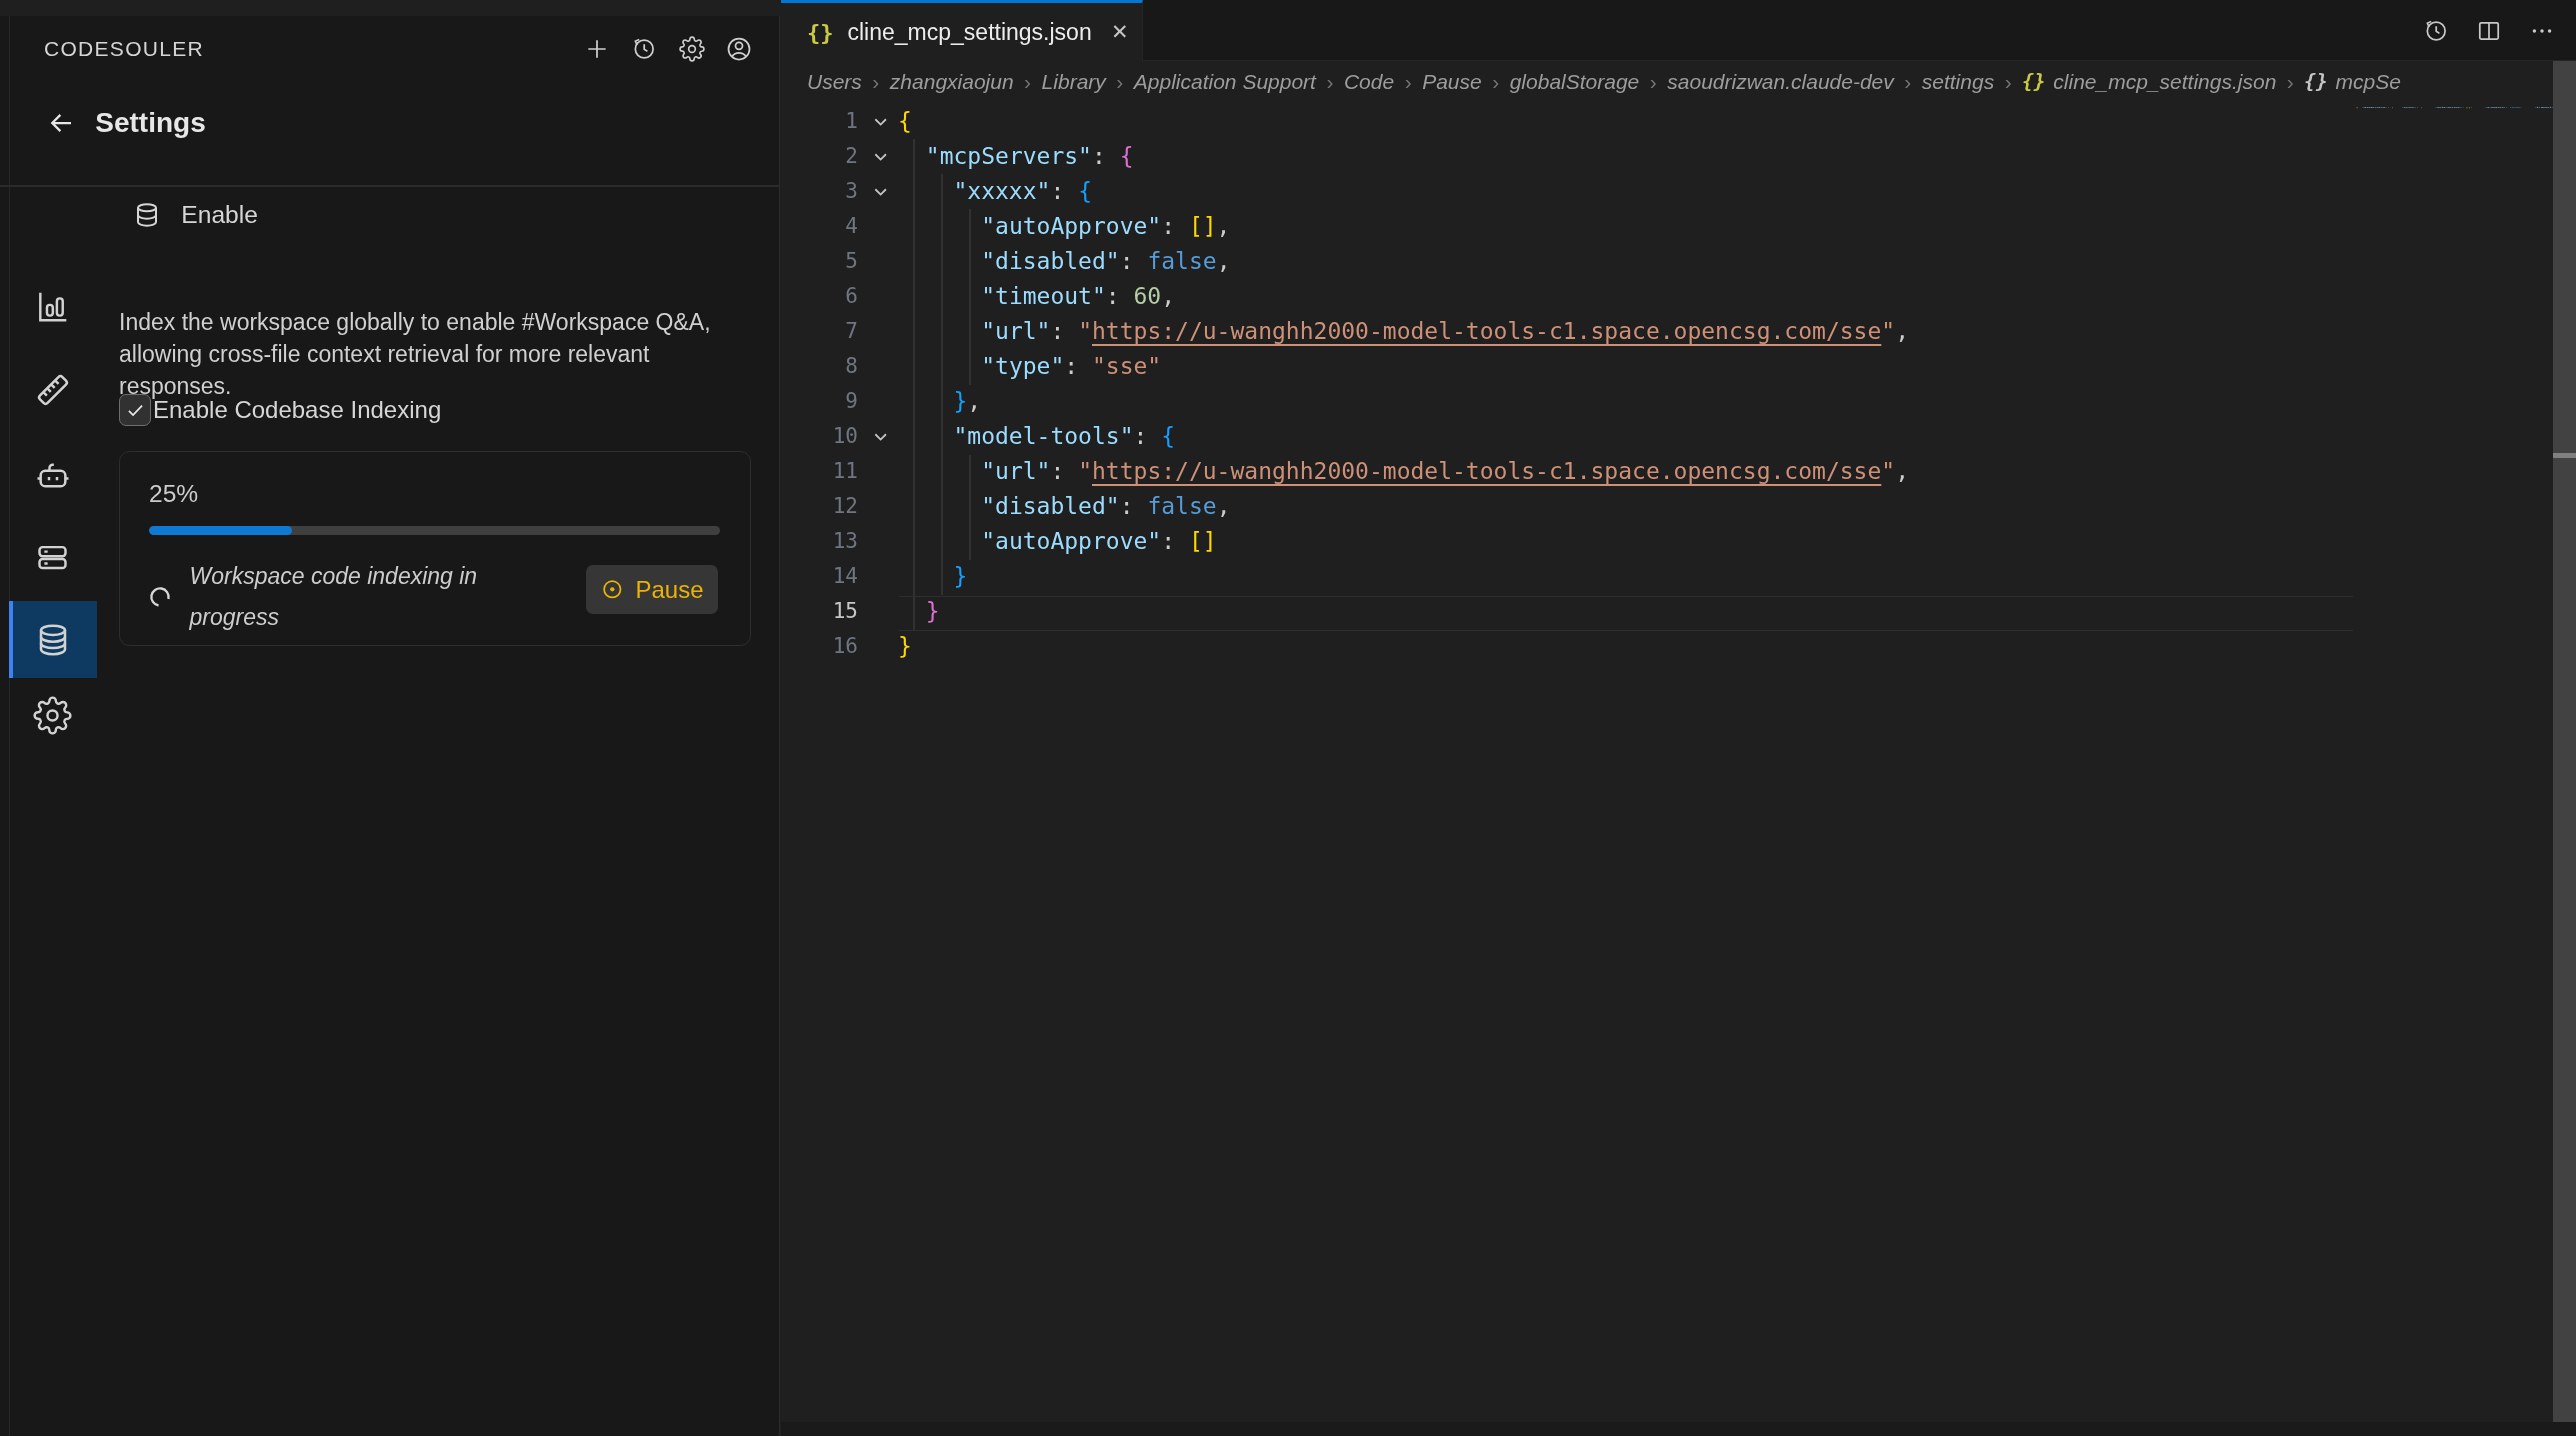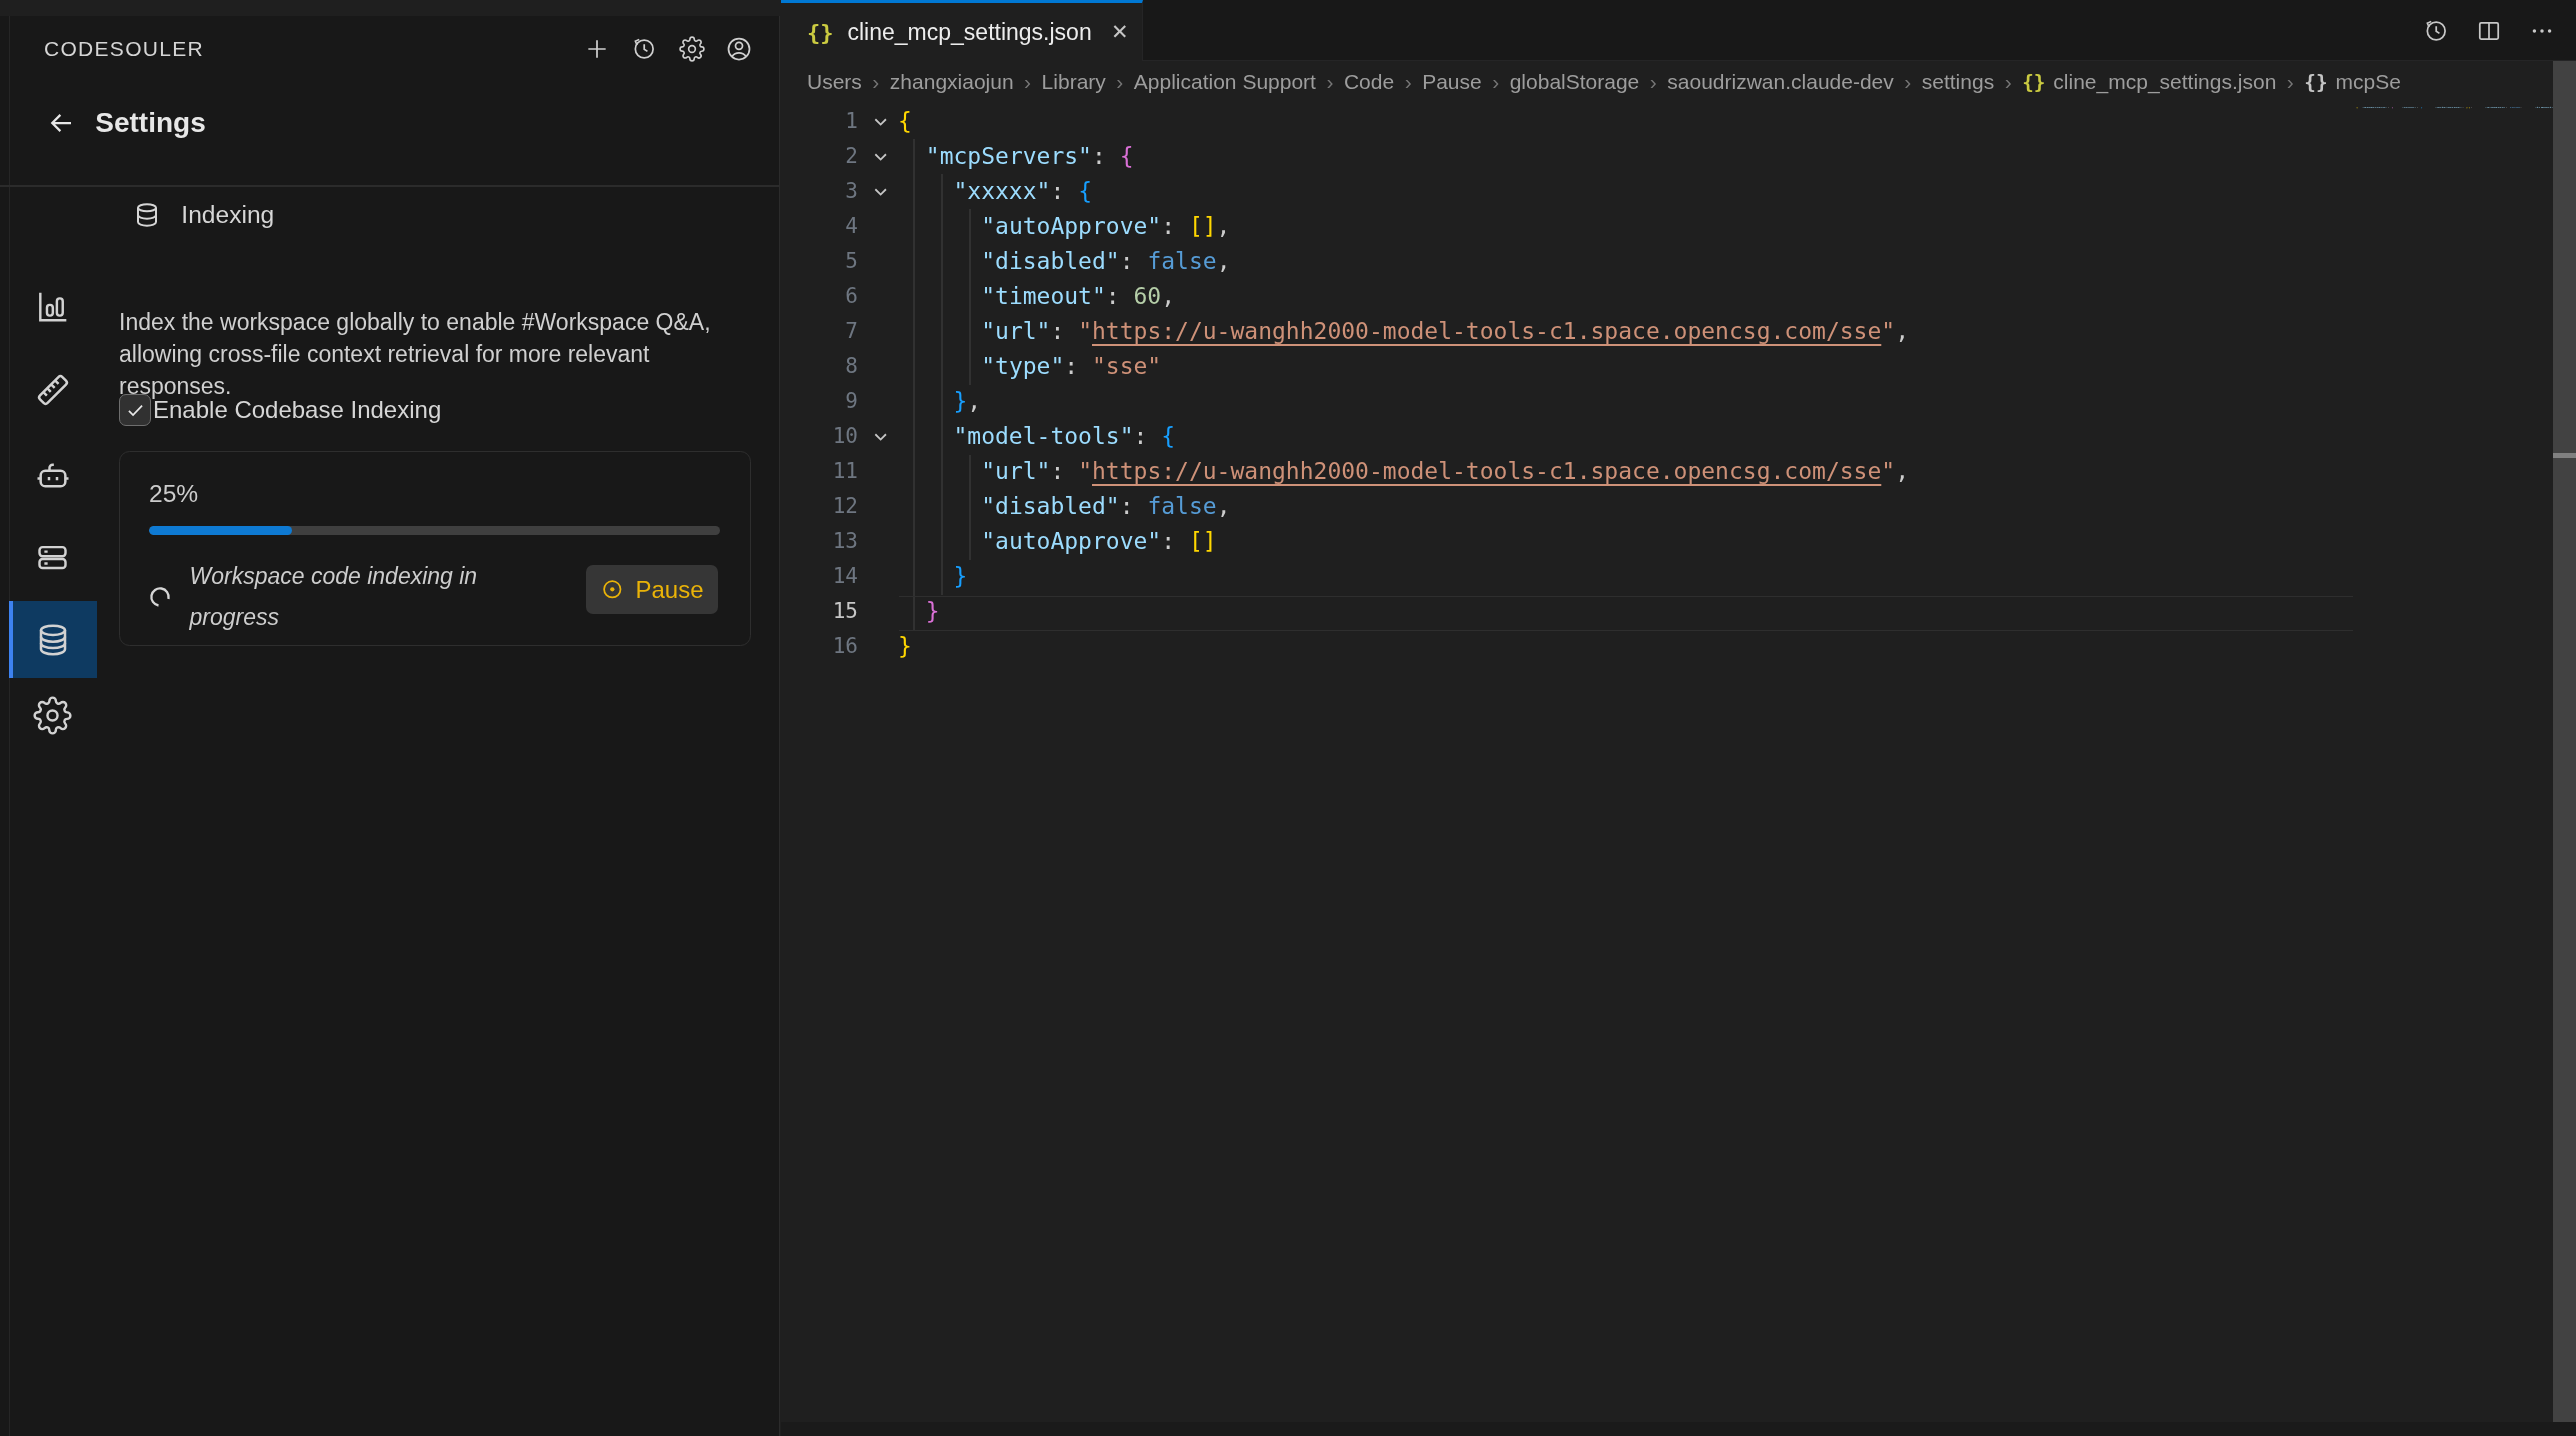--- a/index.html
+++ b/index.html
@@ -41,21 +41,21 @@
   .editor{position:absolute;left:781px;top:0;width:1795px;height:1436px;background:#1f1f1f;}
   .tabbar{position:absolute;left:0;top:0;width:1795px;height:61px;background:#181818;border-bottom:0.9px solid #252526;box-sizing:border-box;}
   .tab{position:absolute;left:0;top:0;width:362px;height:61px;background:#1f1f1f;border-top:3.5px solid #0078d4;border-right:0.9px solid #252526;box-sizing:border-box;display:flex;align-items:center;cursor:pointer;}
   .json-glyph{font-family:"DejaVu Sans Mono",monospace;font-weight:bold;font-size:22px;color:#cbcb41;}
   .json-glyph.gray{color:#c5c5c5;}
   .tab-label{margin-left:14px;font-size:23px;color:#ededed;}
   .tab-close{margin-left:19.3px;font-size:21px;color:#c5c5c5;cursor:pointer;}
   .tab-actions{position:absolute;right:19.3px;top:0;height:61px;display:flex;align-items:center;gap:23px;color:#c8c8c8;}
 
   .breadcrumbs{position:absolute;left:26px;top:61px;width:1765px;height:42px;display:flex;align-items:center;white-space:nowrap;overflow:hidden;font-size:21px;color:#9d9d9d;}
-  .bc-item{display:flex;align-items:center;cursor:pointer;flex:0 0 auto;}
+  .bc-item{display:flex;cursor:pointer;flex:0 0 auto;font-style:italic;}
   .bc-sep{margin:0 10.5px;color:#767676;font-size:21px;}
   .bc-item .json-glyph{font-size:19.3px;margin-right:8px;}
 
   .codearea{position:absolute;left:0;top:104px;width:1795px;height:1333px;font-family:"DejaVu Sans Mono",monospace;font-size:23px;}
   .cl-row{display:flex;height:35px;line-height:35px;position:relative;}
   .cl-num{width:77px;padding-right:6.1px;text-align:right;color:#6e7681;font-size:21px;flex:0 0 auto;}
   .cl-row.active .cl-num{color:#c7c7c7;}
   .cl-fold{width:34px;display:flex;align-items:center;justify-content:center;color:#c5c5c5;flex:0 0 auto;cursor:pointer;}
   .cl-text{white-space:pre;color:#cccccc;}
   .tk-key{color:#9cdcfe}.tk-str{color:#ce9178}
@@ -190,21 +190,21 @@
     </nav>
 
     <div class="ctx-head">
       <span style="color:#d6d6d6;">
         <svg width="30" height="30" viewBox="0 0 24 24" fill="none" stroke="currentColor" stroke-width="1.6">
             <ellipse cx="12" cy="6.2" rx="7.2" ry="2.8"></ellipse>
             <path d="M4.8 6.2v11.4c0 1.6 3.2 2.9 7.2 2.9s7.2-1.3 7.2-2.9V6.2"></path>
             <path d="M4.8 12c0 1.6 3.2 2.9 7.2 2.9s7.2-1.3 7.2-2.9"></path>
           </svg>
         </span>
-      <span>Indexing</span>
+      <span>Enable</span>
     </div>
 
     <p class="ctx-desc">Index the workspace globally to enable #Workspace Q&amp;A, allowing cross-file context retrieval for more relevant responses.</p>
 
     <div class="chk-row">
       <span class="chk-box">
         <span>
           <svg width="21" height="21" viewBox="0 0 24 24" fill="none" stroke="#e8e8e8" stroke-width="2">
               <path d="M4.5 12.5l4.7 4.7L19.5 6.5"></path>
             </svg>

